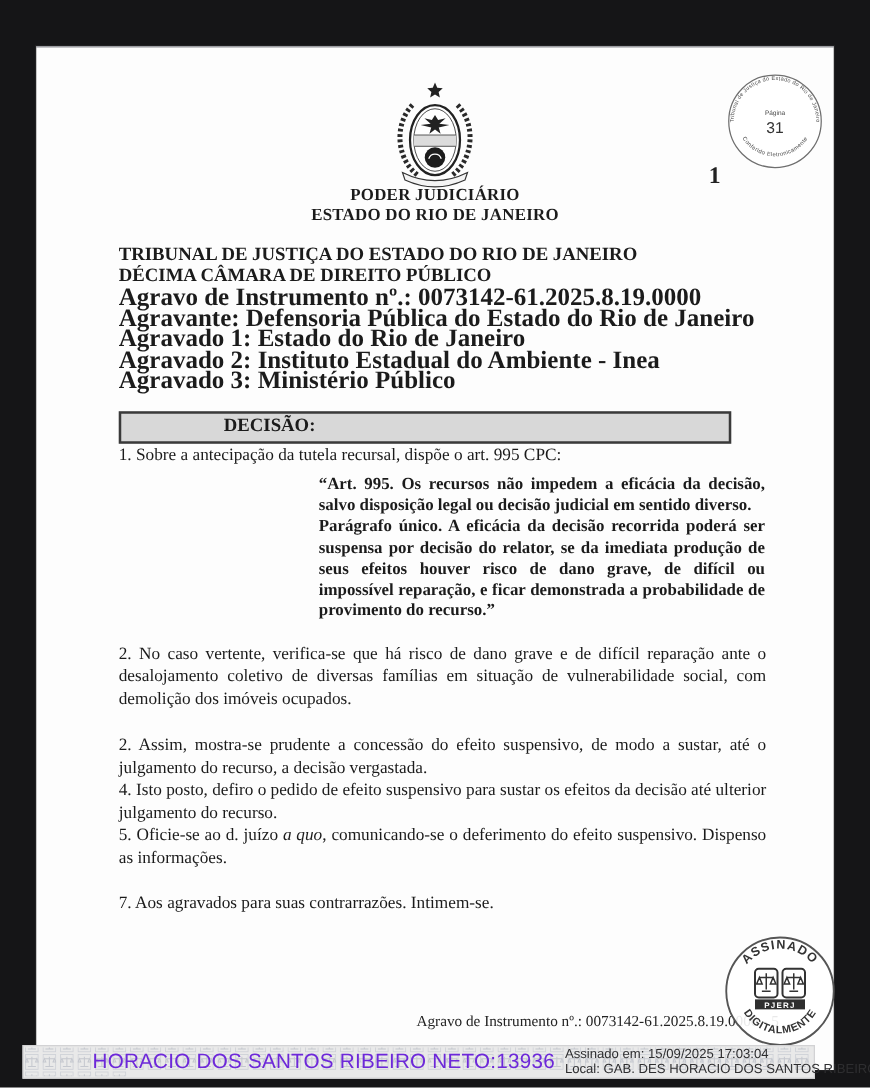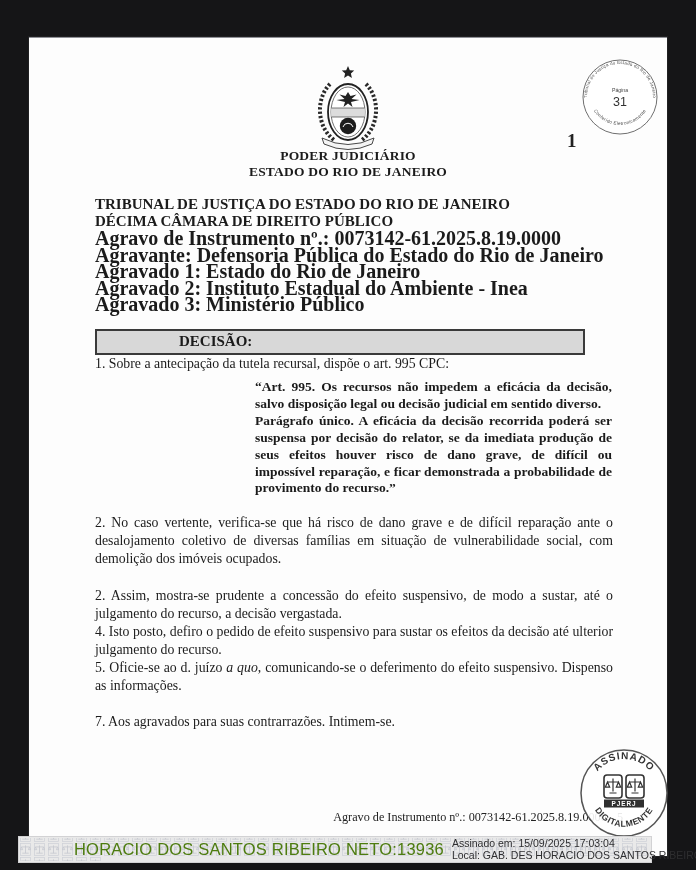--- a/index.html
+++ b/index.html
@@ -51,21 +51,21 @@
     font-family:"Liberation Sans", sans-serif;
     display:flex;align-items:center;
   }
   .sig-watermark{
     position:absolute;inset:1px;display:flex;flex-wrap:wrap;
     gap:1px 3px;align-content:center;justify-content:flex-start;
     opacity:.45;overflow:hidden;pointer-events:none;
   }
   .wm-icon{width:11px;height:13px;flex:0 0 auto;}
   .sig-text{position:relative;z-index:1;display:flex;align-items:center;padding-left:55px;}
-  .sig-name{font-size:16.5px;color:#4d7c0f;letter-spacing:.2px;white-space:nowrap;}
+  .sig-name{font-size:16.5px;color:#6d28d9;letter-spacing:.2px;white-space:nowrap;}
   .sig-meta{margin-left:8px;font-size:10.5px;line-height:11.5px;color:#2e2e30;white-space:nowrap;}
   .stamp-arc{font-family:"Liberation Sans", sans-serif;}
 </style>
 </head>
 <body>
 
 <div class="stage">
   <div class="page">
 
     <div class="emblem-wrap">

